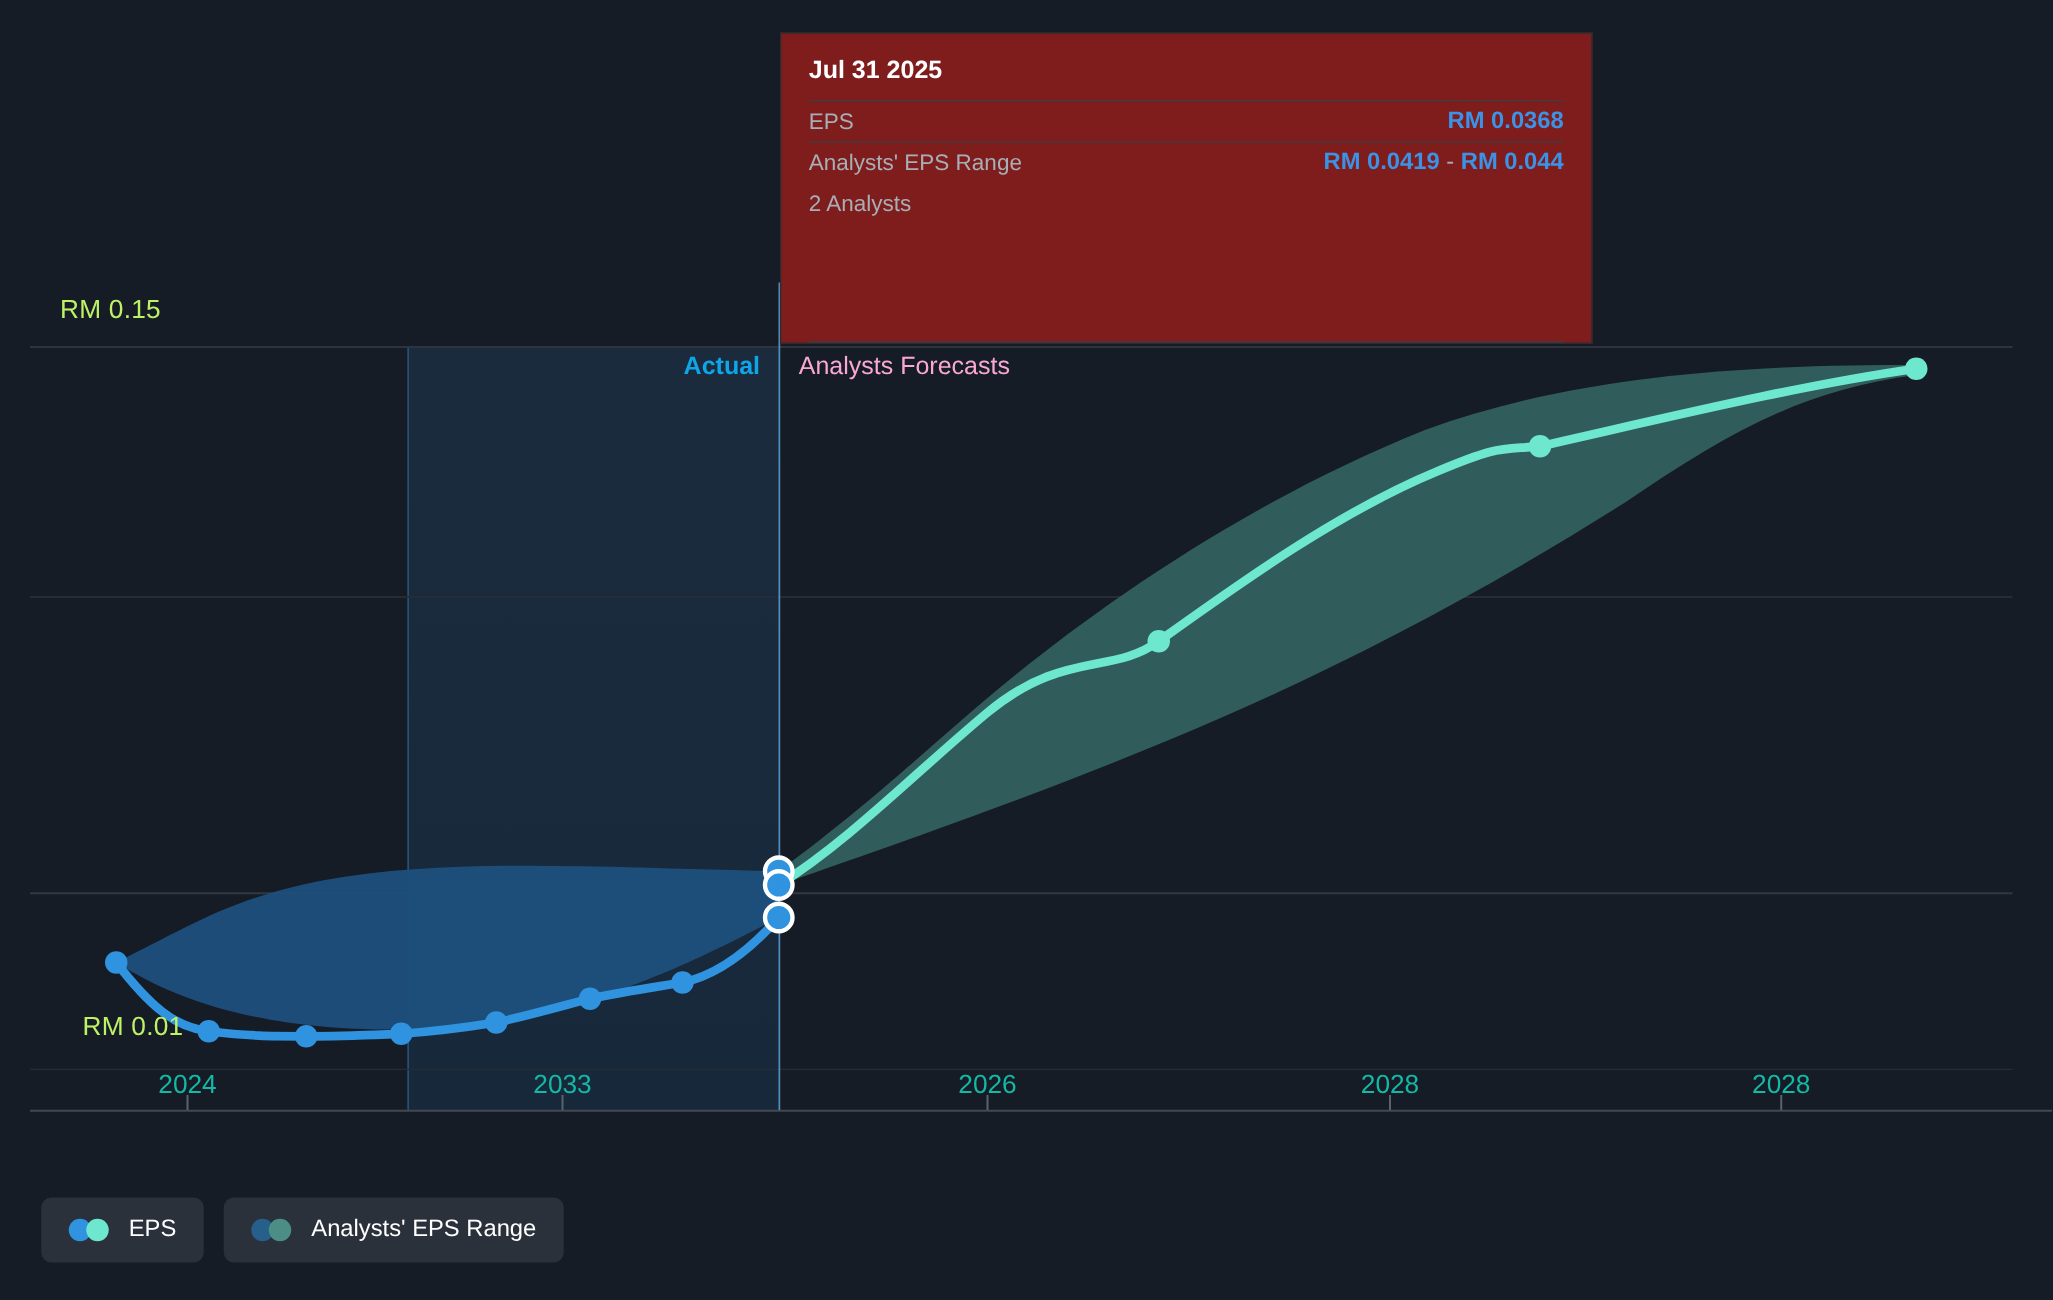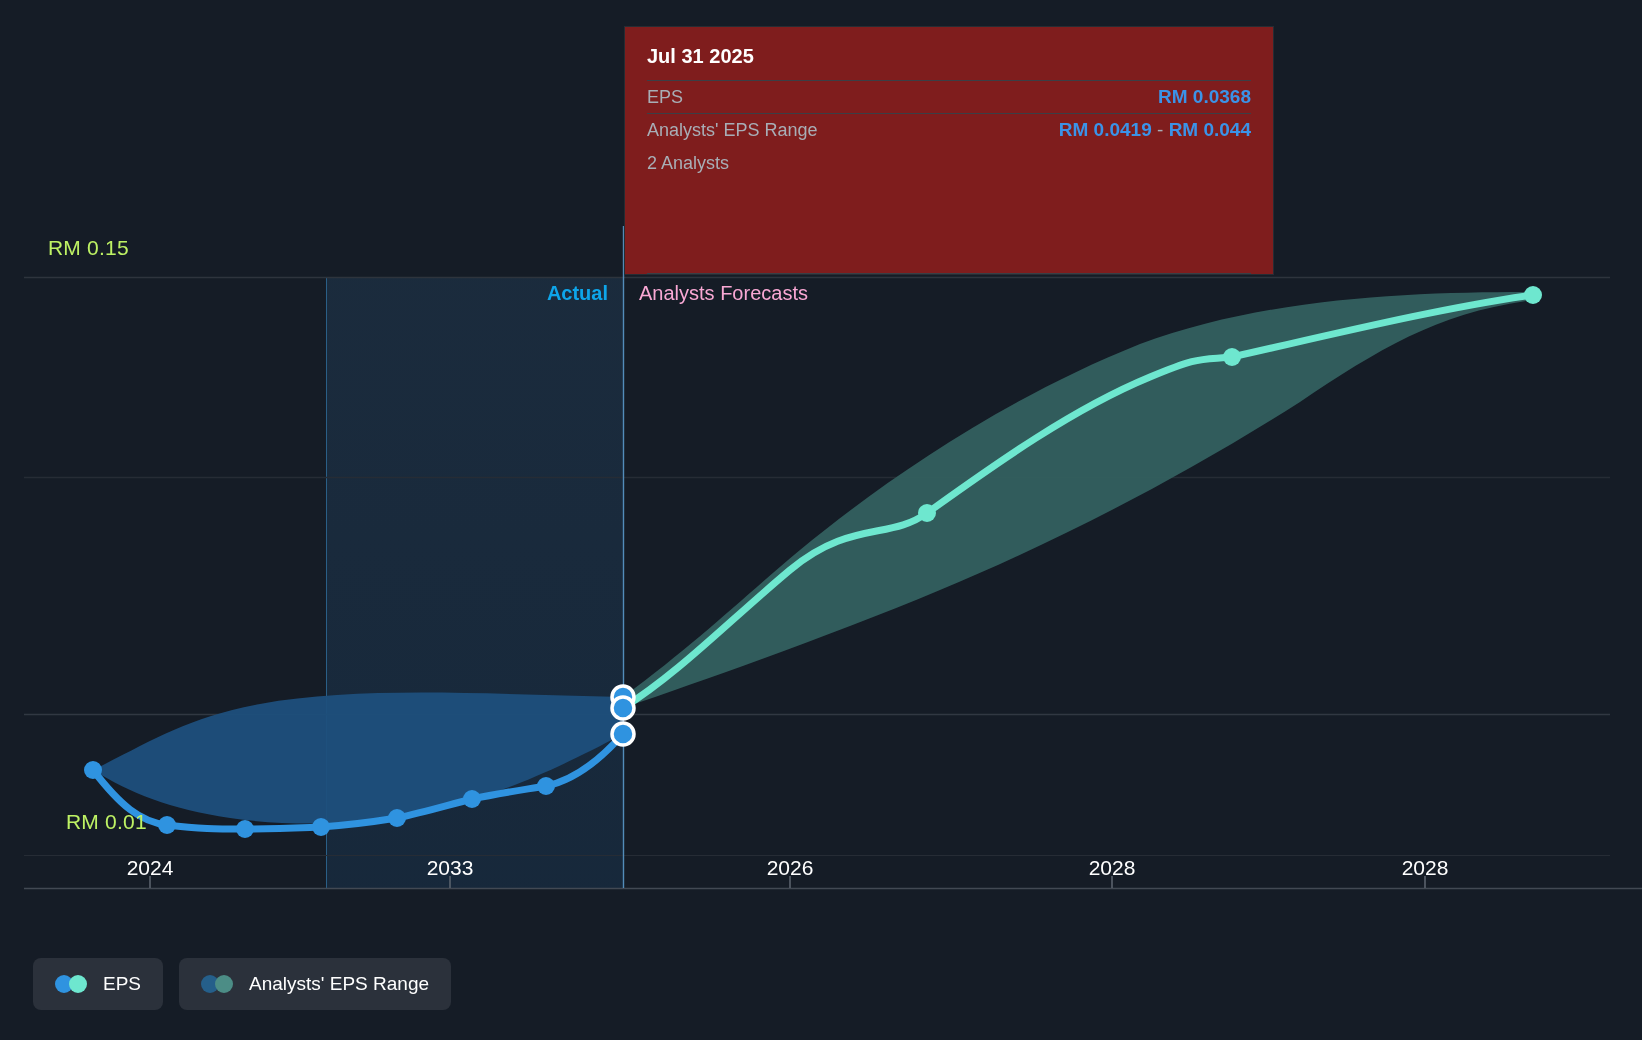--- a/index.html
+++ b/index.html
@@ -17,21 +17,21 @@
 
   
   .y-label {
     position: absolute; color: #bef264; font-size: 21px; letter-spacing: .2px;
     white-space: nowrap;
   }
   #y-label-top { left: 48px; top: 236px; }
   #y-label-bottom { left: 48px; top: 810px; margin-left: 18px; }
 
   .x-tick {
-    position: absolute; top: 856px; color: #ffffff; font-size: 21px;
+    position: absolute; top: 856px; color: #14b8a6; font-size: 21px;
     transform: translateX(-50%); white-space: nowrap;
   }
 
   
   #actual-label {
     position: absolute; right: 1034px; top: 282px;
     color: #0ea5e9; font-size: 20px; font-weight: 700; white-space: nowrap;
   }
   #forecast-label {
     position: absolute; left: 639px; top: 282px;

